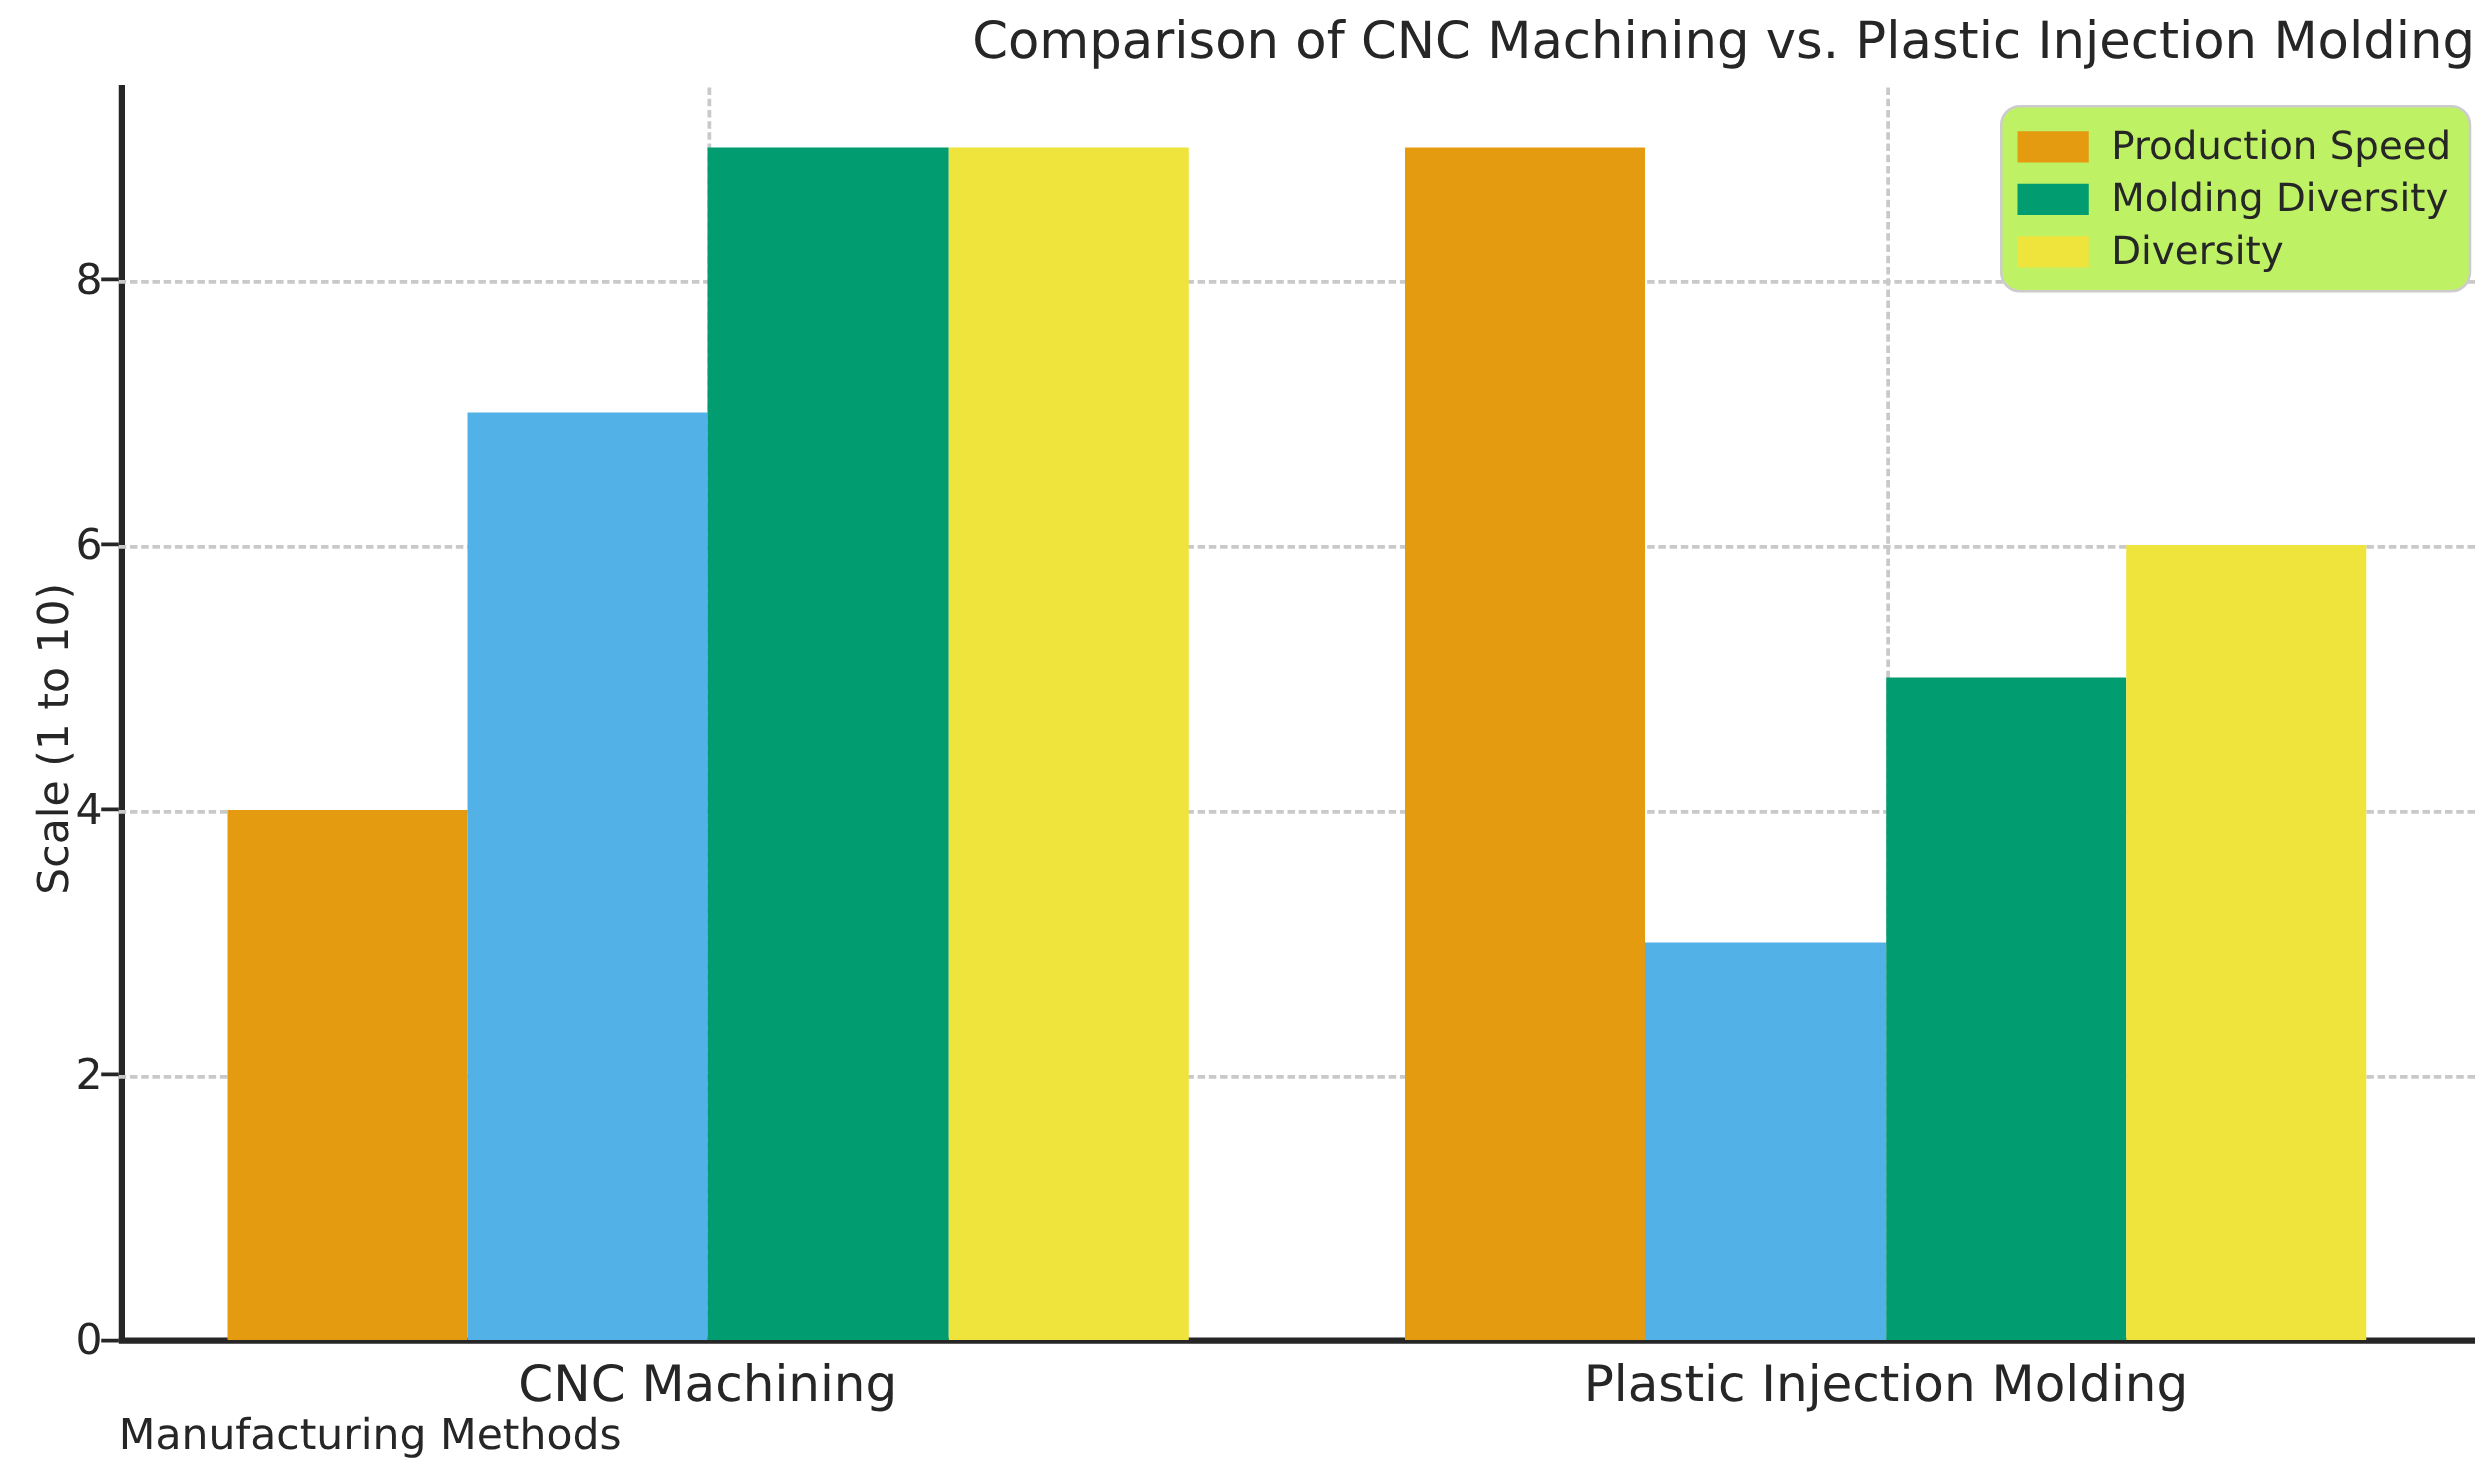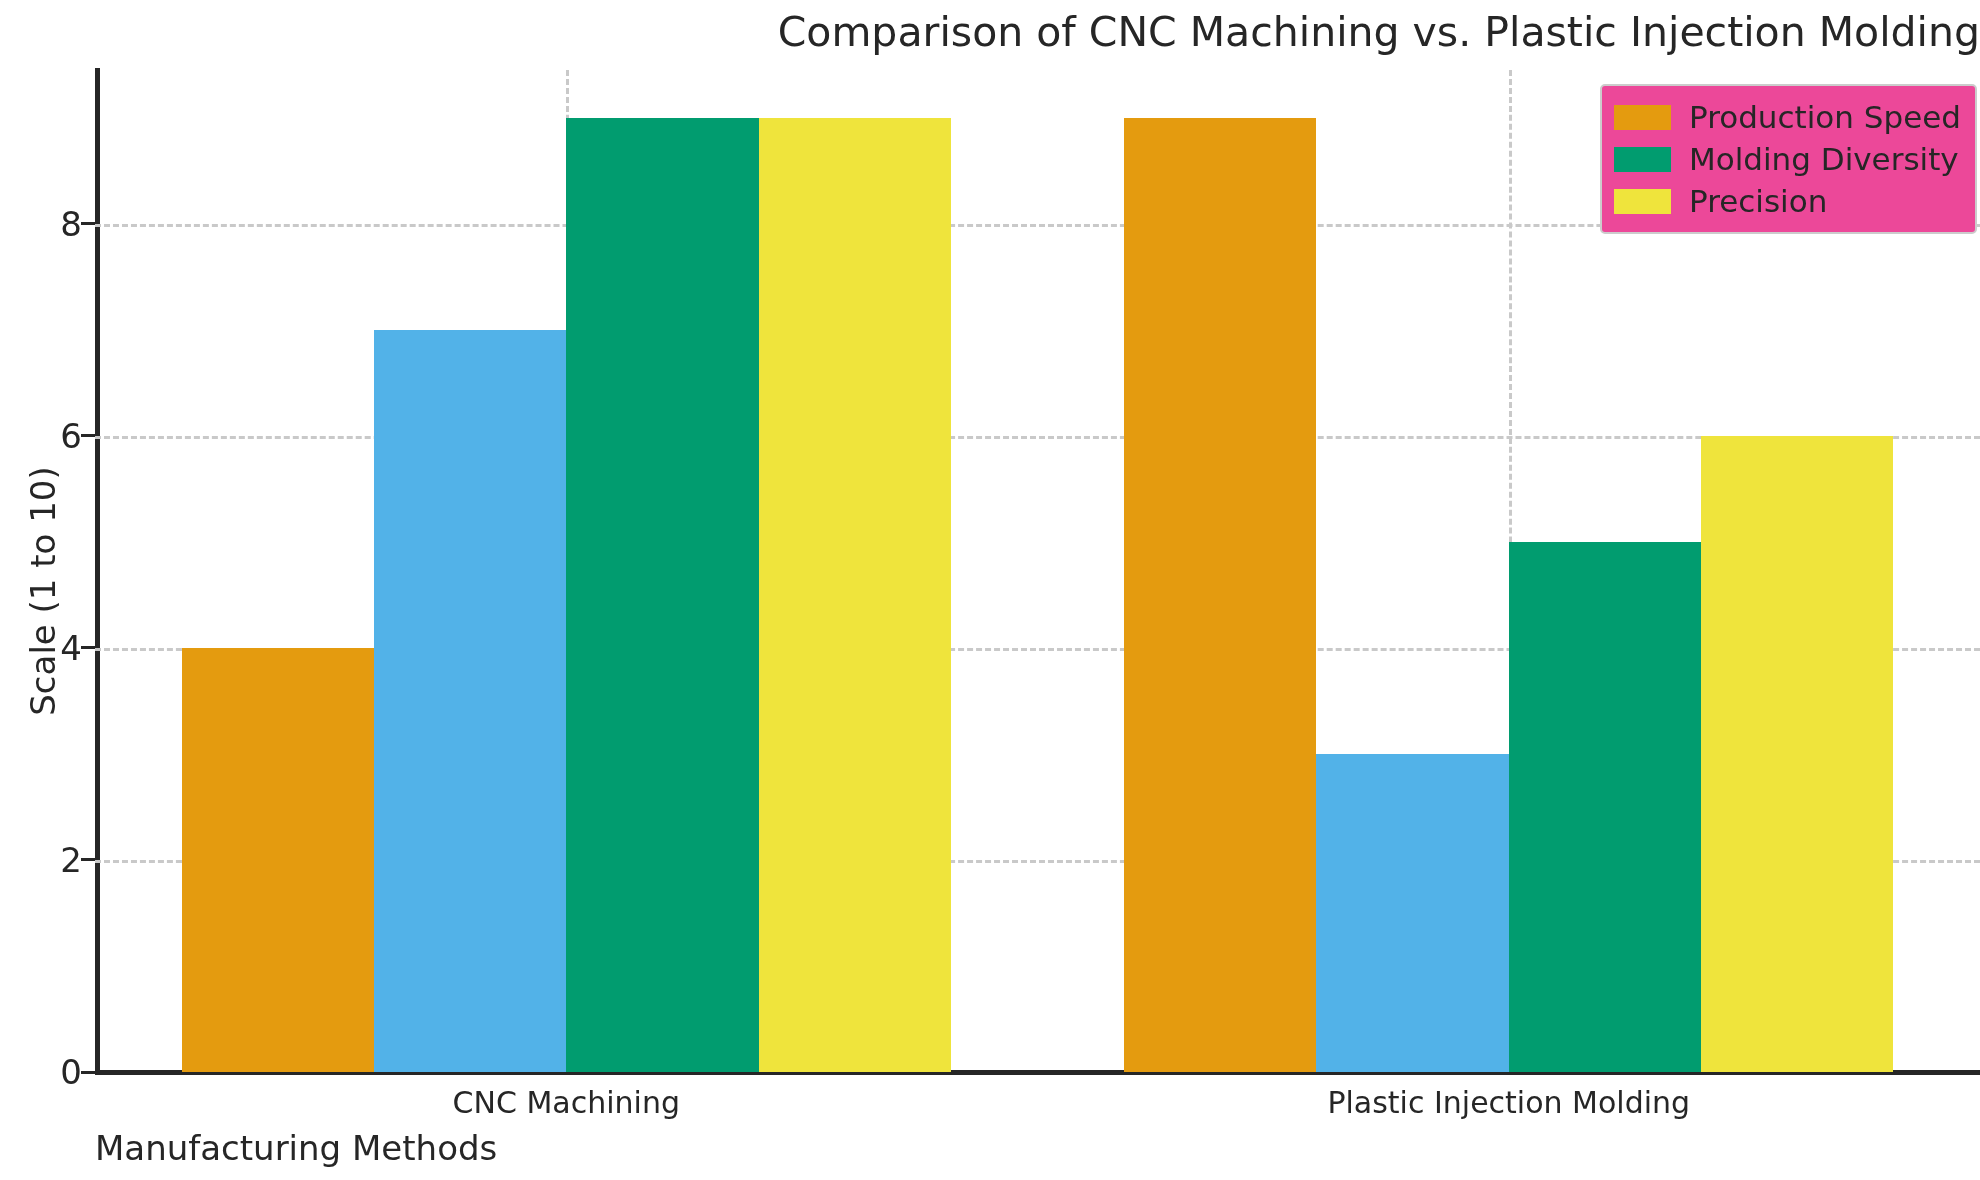--- a/index.html
+++ b/index.html
@@ -114,40 +114,40 @@
     font-size: 34px;
     color: #262626;
     white-space: nowrap;
   }
 
   
   .x-tick-label {
     position: absolute;
     top: 1085px;
     text-align: center;
-    font-size: 30px;
+    font-size: 40px;
     color: #262626;
     transform: translateX(-50%);
     white-space: nowrap;
   }
 
   
   .bar {
     position: absolute;
     bottom: 0;
   }
 
   
   #legend {
     position: absolute;
     left: 1600px;
     top: 84px;
-    background: #ec4899;
+    background: #bef264;
     border: 2px solid #cccccc;
-    border-radius: 5px;
+    border-radius: 16px;
     padding: 10px 14px 10px 12px;
     box-sizing: border-box;
     text-align: right;
   }
   .legend-row {
     display: flex;
     align-items: center;
     height: 42px;
   }
   .legend-swatch {
@@ -219,17 +219,17 @@
       <div class="legend-row">
         <span class="legend-swatch" style="background: rgb(228, 155, 15);"></span>
         <span class="legend-label">Production Speed</span>
       </div>
       <div class="legend-row">
         <span class="legend-swatch" style="background: rgb(1, 156, 111);"></span>
         <span class="legend-label">Molding Diversity</span>
       </div>
       <div class="legend-row">
         <span class="legend-swatch" style="background: rgb(239, 228, 60);"></span>
-        <span class="legend-label">Precision</span>
+        <span class="legend-label">Diversity</span>
       </div>
     </div>
 
 </div>
 
 </body></html>

